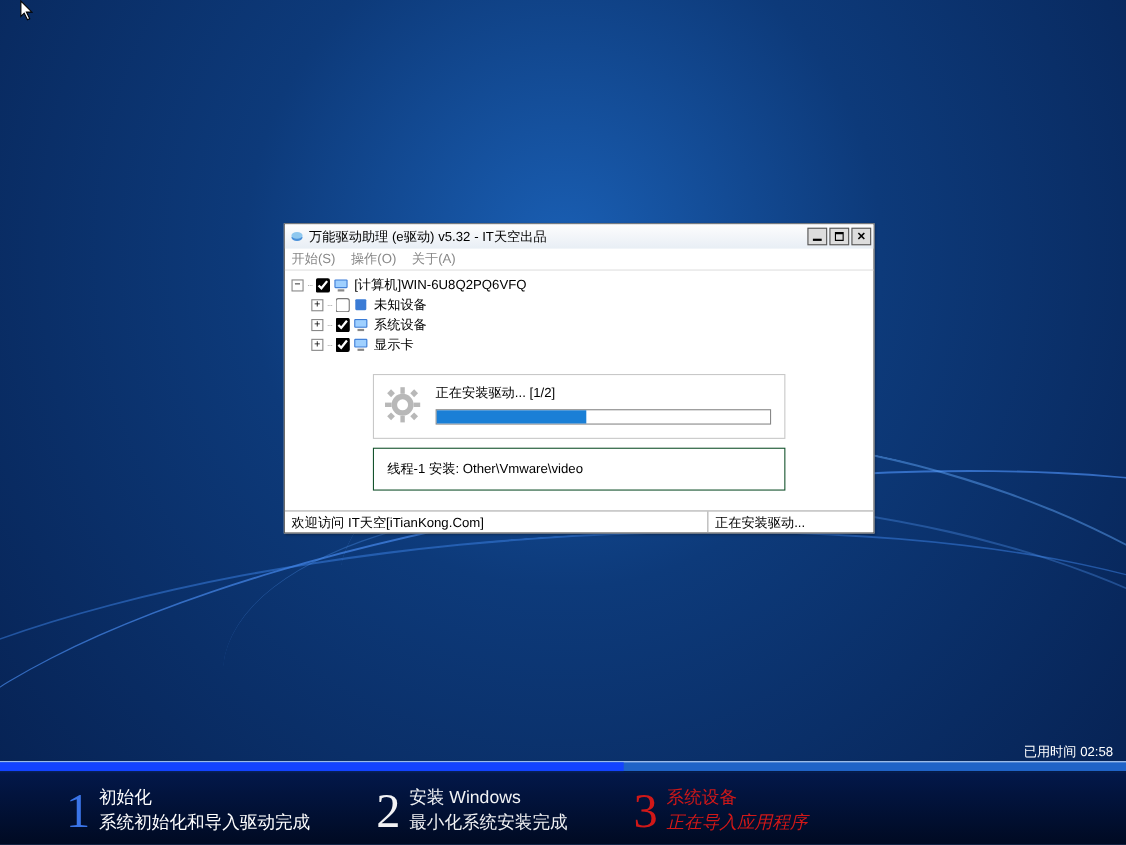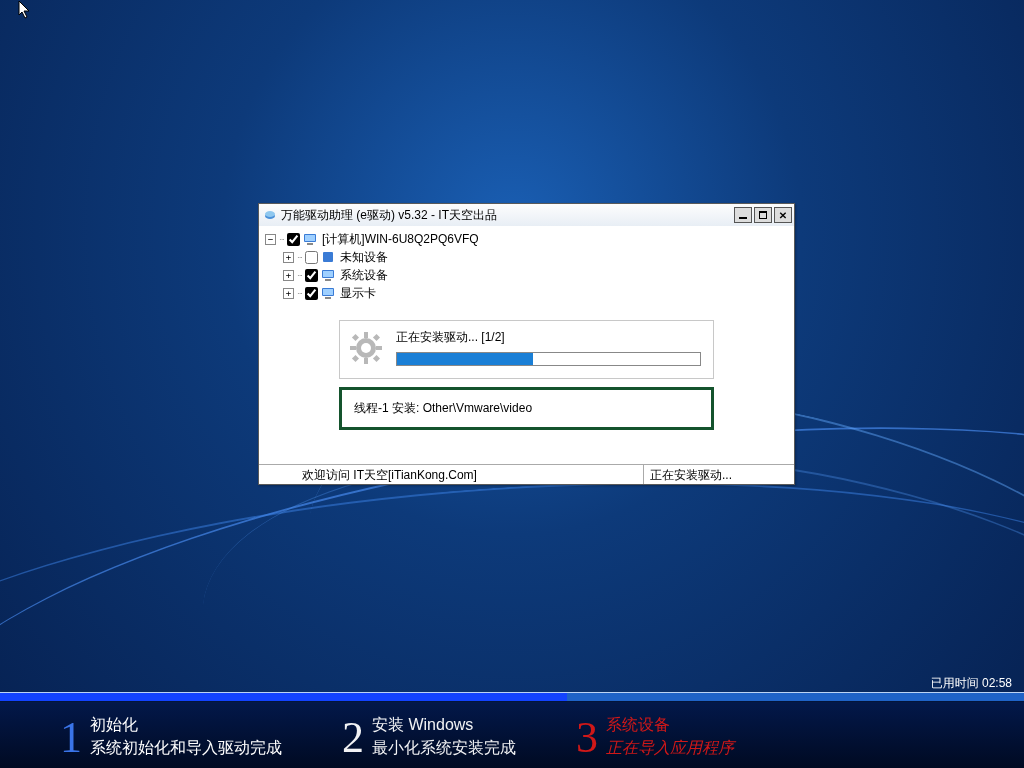--- a/index.html
+++ b/index.html
@@ -138,32 +138,31 @@
   border: 1px solid #888;
   background: #fff;
   position: relative;
 }
 .progress-fill {
   height: 100%;
   background: #1a7fd6;
 }
 .marquee-box {
   margin: 0 80px;
-  border: 3px solid #14532d;
+  border: 1px solid #14532d;
   padding: 10px 12px;
   font-size: 12px;
 }
 
 .statusbar {
   margin-top: auto;
   height: 20px;
   border-top: 1px solid #aaa;
   display: flex;
   font-size: 12px;
-  padding-left: 37px;
 }
 .status-left {
   flex: 1;
   border-right: 1px solid #aaa;
   padding: 2px 6px;
 }
 .status-right {
   width: 150px;
   padding: 2px 6px;
 }
@@ -249,20 +248,25 @@
       <div class="win-btn min">
           <span></span>
         </div>
       <div class="win-btn max">
           <span></span>
         </div>
       <div class="win-btn">✕</div>
     </div>
   </div>
 
+  <div class="menubar">
+    <span>开始(S)</span>
+    <span>操作(O)</span>
+    <span>关于(A)</span>
+  </div>
 
   <div class="tree">
     <div class="tree-row">
       <span class="expander">−</span>
       <span class="tree-dots">···</span>
       <input type="checkbox" checked="" style="">
       <span class="tree-icon">
         <svg width="16" height="16" viewBox="0 0 16 16">
             <rect x="2" y="3" width="12" height="8" rx="1" fill="#3a7bd5"></rect>
             <rect x="3" y="4" width="10" height="6" fill="#9fd0ff"></rect>

